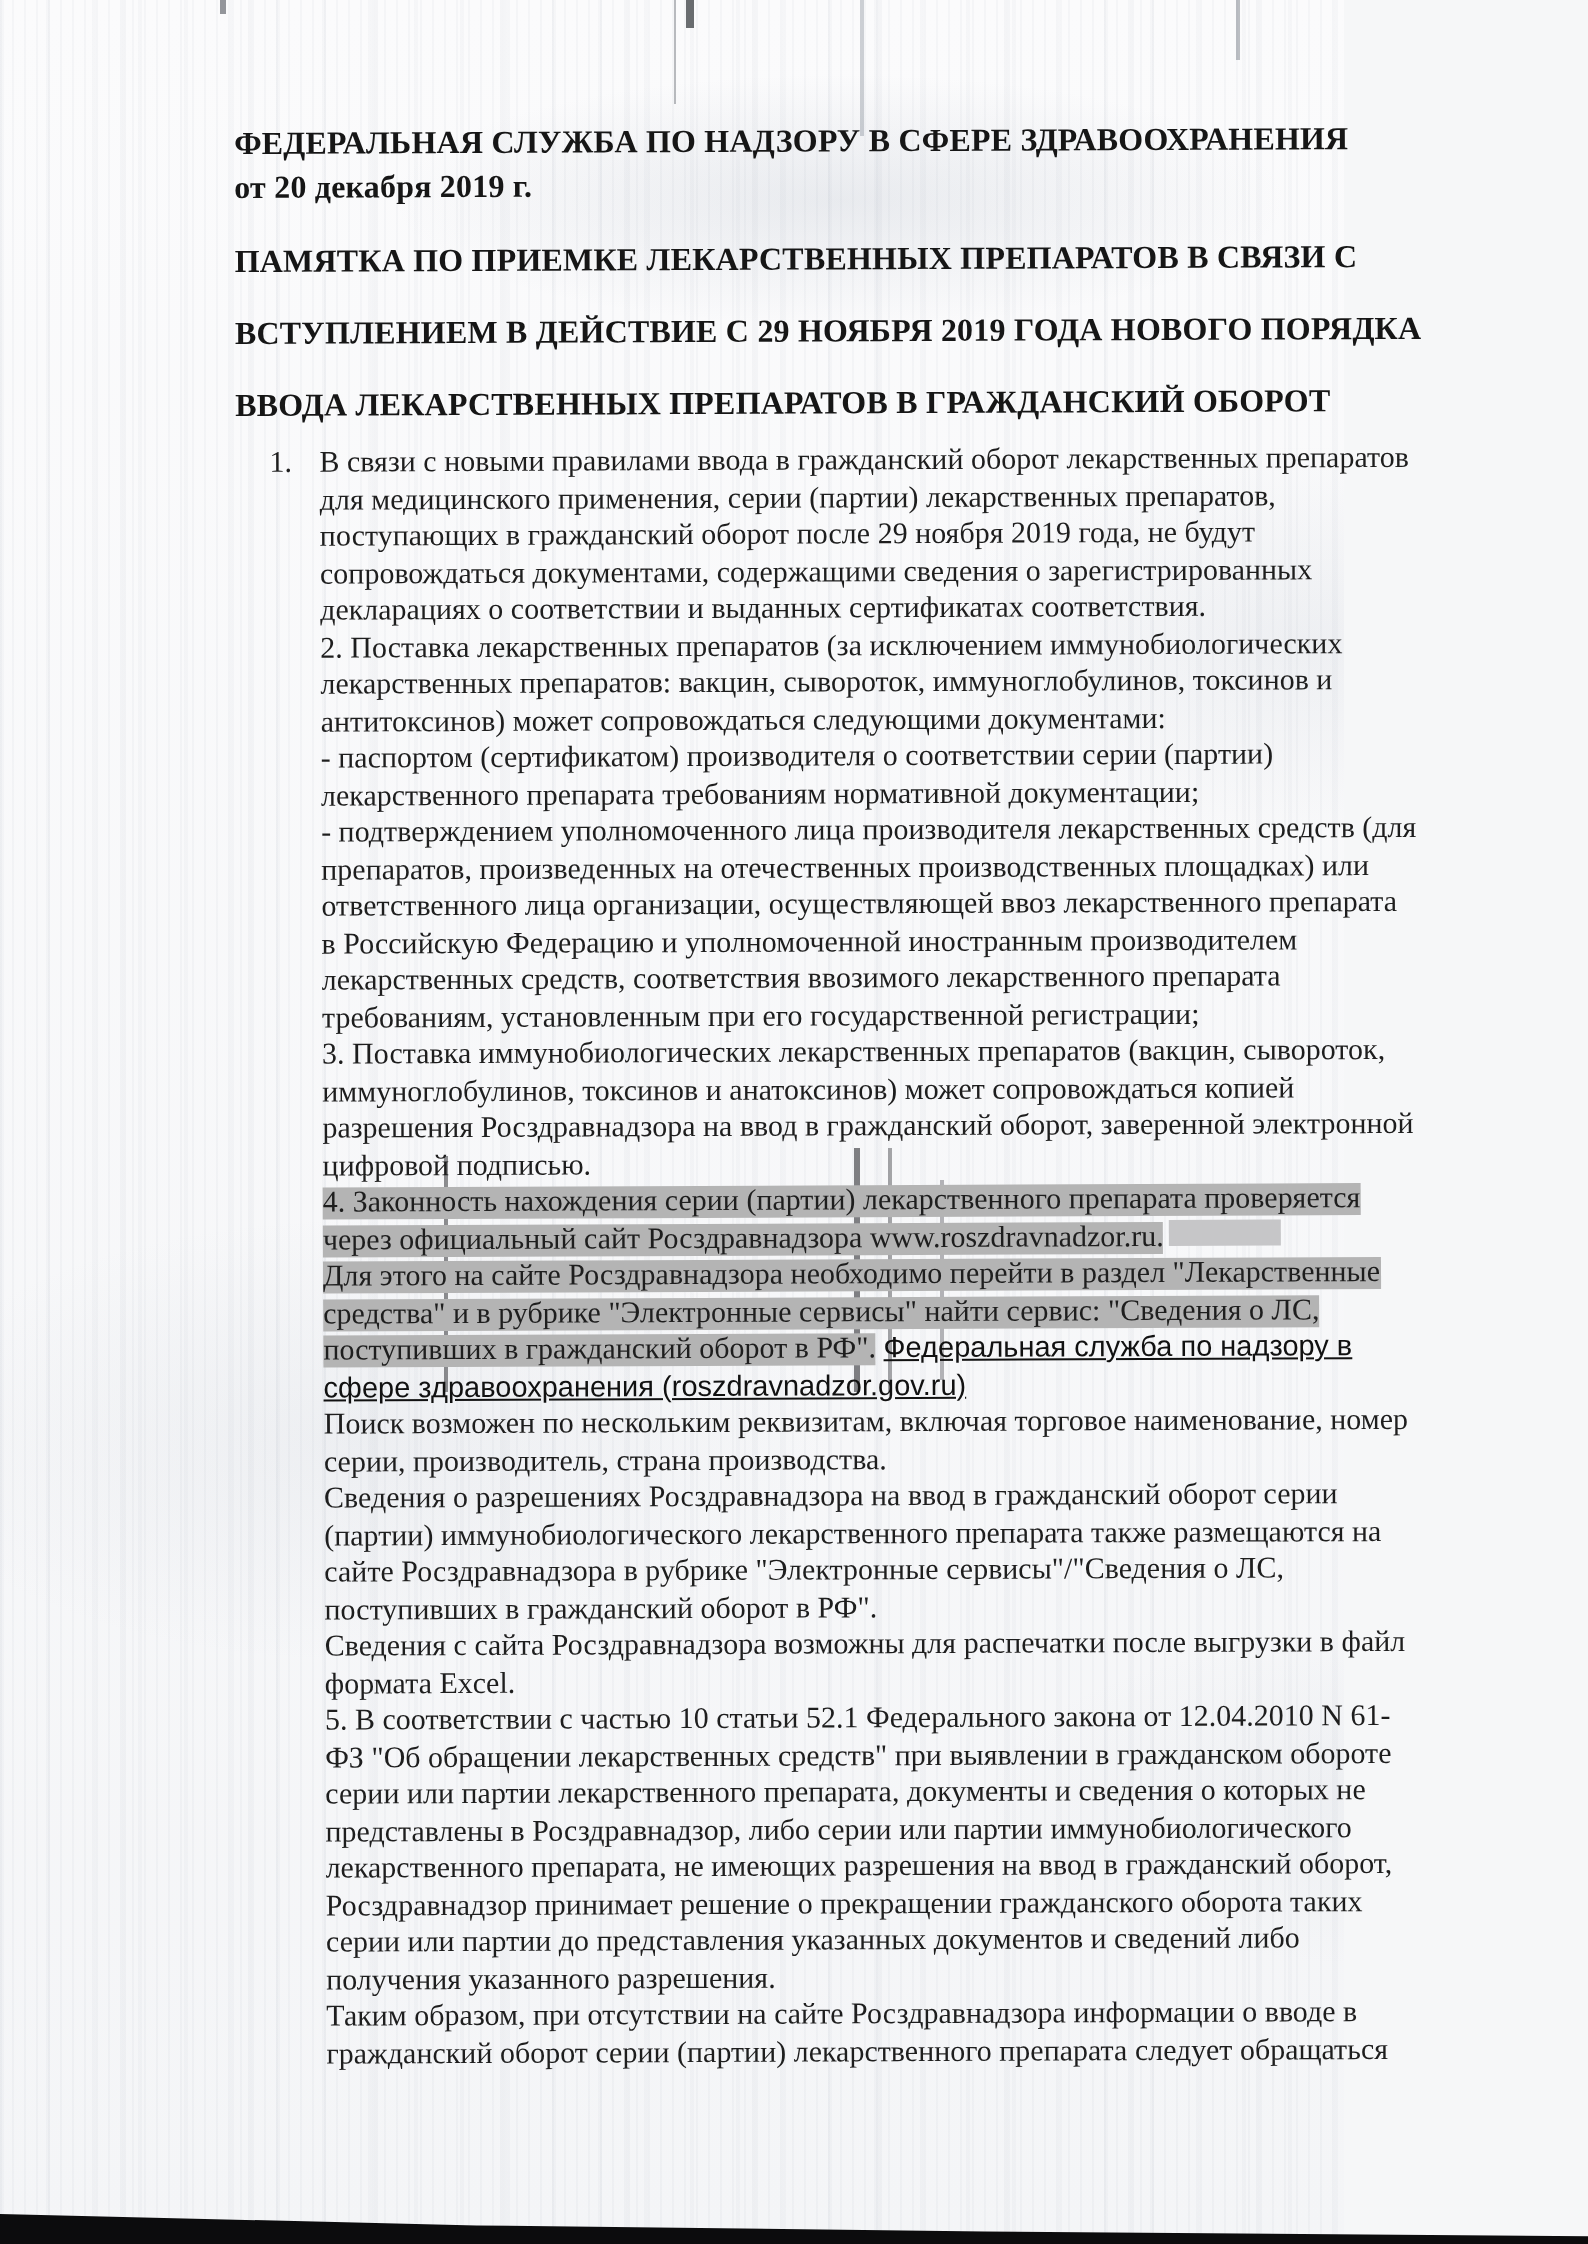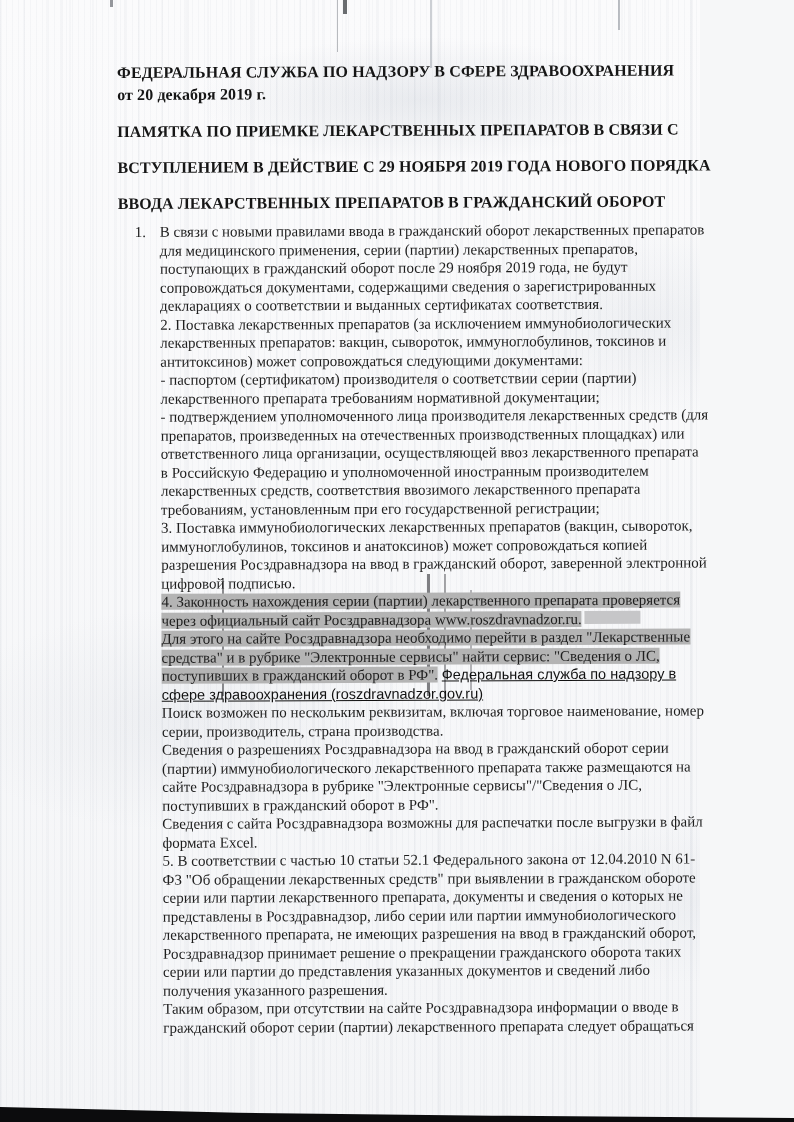--- a/index.html
+++ b/index.html
@@ -15,21 +15,20 @@
     background:#f6f7f8;
   }
   .sheet{
     position:relative;width:672px;height:1122px;
     background:
       radial-gradient(ellipse 320px 90px at 420px 100px, rgba(140,152,170,0.16), rgba(140,152,170,0) 70%),
       radial-gradient(ellipse 260px 140px at 650px 320px, rgba(140,152,170,0.10), rgba(140,152,170,0) 70%),
       radial-gradient(ellipse 340px 160px at 180px 720px, rgba(140,152,170,0.09), rgba(140,152,170,0) 70%),
       radial-gradient(ellipse 300px 120px at 700px 900px, rgba(140,152,170,0.08), rgba(140,152,170,0) 70%),
       linear-gradient(#fbfbfc,#f4f5f7);
-    padding-left: 28px;
   }
   .streaks{
     position:absolute;inset:0;pointer-events:none;
     background:
       repeating-linear-gradient(90deg, rgba(130,142,160,0.055) 0 1px, rgba(0,0,0,0) 1px 6px),
       repeating-linear-gradient(90deg, rgba(120,132,152,0.045) 0 2px, rgba(0,0,0,0) 2px 23px),
       repeating-linear-gradient(90deg, rgba(0,0,0,0) 0 61px, rgba(110,120,140,0.05) 61px 63px);
   }
   .mark{position:absolute;pointer-events:none;}
   .content{

